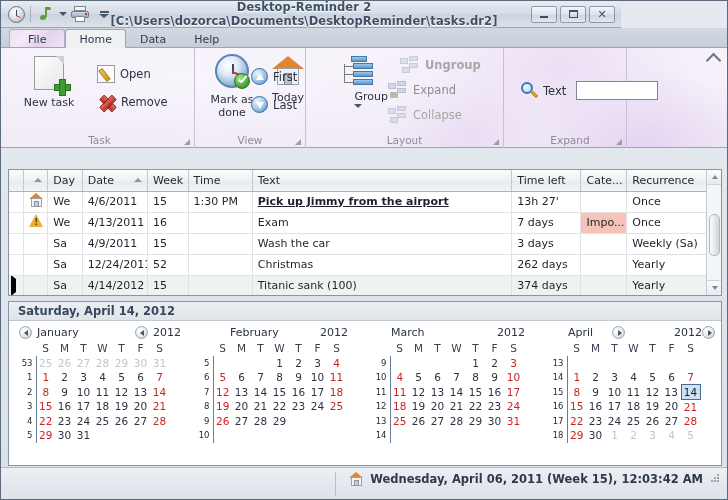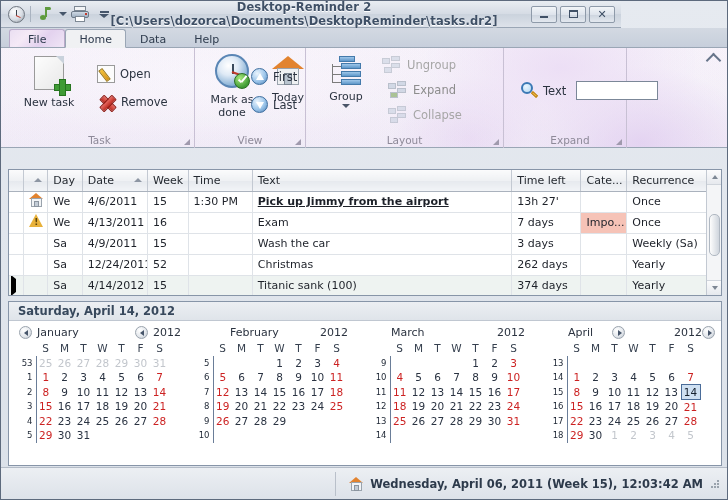--- a/index.html
+++ b/index.html
@@ -255,21 +255,21 @@
   td.today { background:#cfe0f2; border:1px solid #4a6c99; font-weight:bold; color:#16202e; }
 
   
   #status {
     position:absolute; left:0; bottom:0; width:726px; height:32px;
     background: linear-gradient(180deg,#eceff3 0%,#dde2e9 100%);
     border-top:1px solid #b4bcc7;
     display:flex; align-items:center;
   }
   #status-right {
-    margin-left:auto; display:flex; align-items:center; gap:6px; padding-right:6px;
+    margin-left:auto; display:flex; align-items:flex-start; gap:6px; padding-right:6px;
     border-left:1px solid #b9c0ca; padding-left:13px; height:24px;
   }
   #status-text { font-weight:bold; font-size:11.5px; color:#2d3a4b; }
   .grip { width:12px;height:12px;position:relative; }
   .grip i{position:absolute;width:2px;height:2px;background:#9aa3ad;}
 </style>
 </head>
 <body>
 
 <div id="app">
@@ -381,37 +381,37 @@
       <span class="lbl">First</span>
     </div>
     <div class="btn-sm" style="position:absolute;left:250px;top:48px;">
       <span class="ic ic-arrow-circle">
           <i class="dn"></i>
         </span>
       <span class="lbl">Last</span>
     </div>
 
     <div class="grp" style="left:305px;width:198px;">
-      <div class="btn-big" style="left:10px;top:8px;width:60px;">
+      <div class="btn-big" style="left:22px;top:8px;width:60px;text-align:right;">
         <div style="display:flex;justify-content:center;">
           <span class="ic ic-group">
             <i class="gbar" style="left:10px;top:0;width:16px;"></i>
             <i class="gline" style="left:3px;top:8px;height:18px;"></i>
             <i class="gbar" style="left:12px;top:7px;width:20px;"></i>
             <i class="gbar" style="left:12px;top:15px;width:20px;"></i>
             <i class="gbar" style="left:12px;top:23px;width:20px;"></i>
             <i class="gline h" style="left:3px;top:10px;width:9px;height:1px;"></i>
             <i class="gline h" style="left:3px;top:18px;width:9px;height:1px;"></i>
             <i class="gline h" style="left:3px;top:26px;width:9px;height:1px;"></i>
           </span>
         </div>
         <span class="lbl" style="margin-top:5px;">Group</span>
         <div class="dd-arrow"></div>
       </div>
-      <div class="btn-sm disabled" style="left:76px;top:8px;">
+      <div class="btn-sm disabled" style="left:94px;top:8px;font-weight:bold;">
         <span class="ic ic-ungroup">
           <i class="ubox" style="left:0;top:2px;width:8px;height:6px;"></i>
           <i class="ubox" style="left:9px;top:0;width:9px;height:5px;"></i>
           <i class="ubox" style="left:9px;top:7px;width:9px;height:5px;"></i>
           <i class="ubox" style="left:2px;top:11px;width:8px;height:6px;"></i>
         </span>
         <span class="lbl">Ungroup</span>
       </div>
       <div class="btn-sm" style="left:82px;top:33px;">
         <span class="ic ic-ungroup" style="opacity:.55;">

